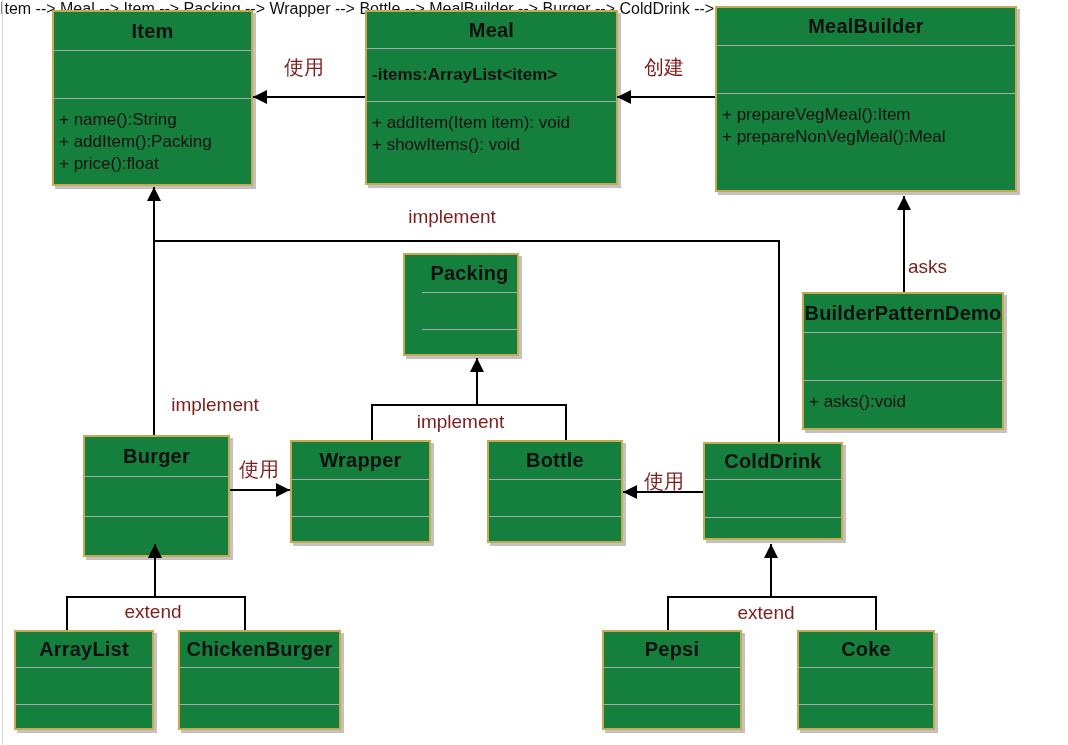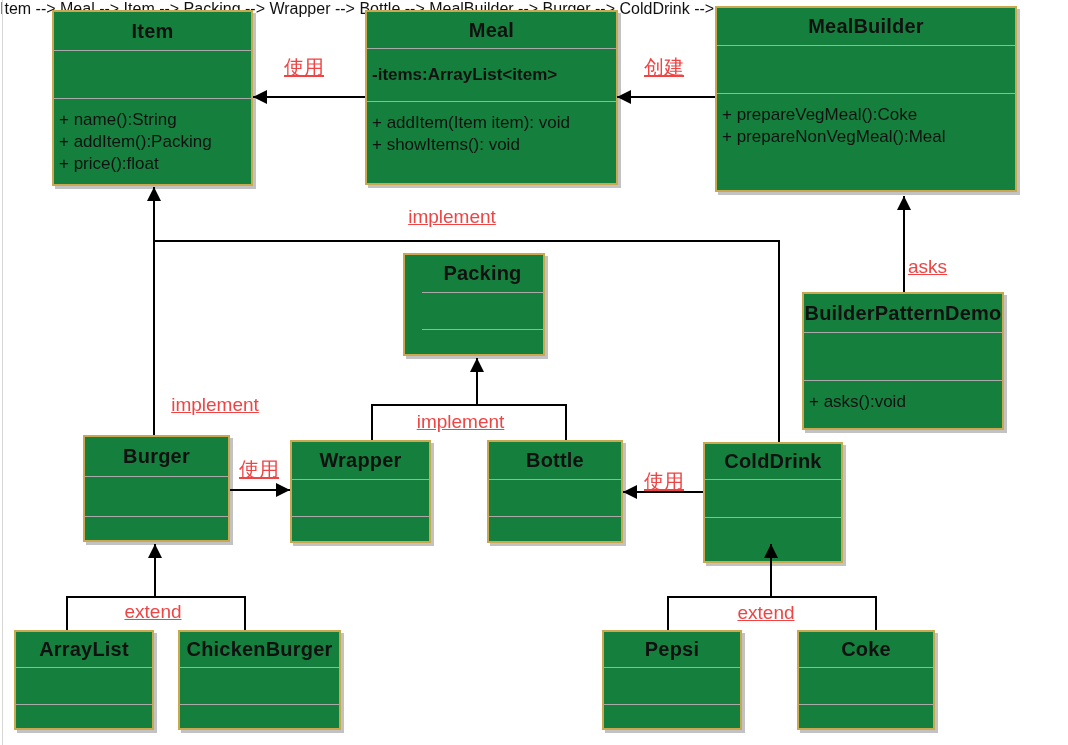--- a/index.html
+++ b/index.html
@@ -29,21 +29,21 @@
   }
   .mem { font-size:17px; line-height:22px; white-space:nowrap; }
 
   
   .ln { position:absolute; background:#000; }
   .arr { position:absolute; width:0; height:0; }
   .arr.up    { border-left:7px solid transparent; border-right:7px solid transparent; border-bottom:14px solid #000; }
   .arr.left  { border-top:7px solid transparent; border-bottom:7px solid transparent; border-right:14px solid #000; }
   .arr.right { border-top:7px solid transparent; border-bottom:7px solid transparent; border-left:14px solid #000; }
 
-  .lbl { position:absolute; font-size:19px; color:#ef4444; white-space:nowrap;text-decoration:underline; }
+  .lbl { position:absolute; font-size:19px; color:#7f1d1d; white-space:nowrap; }
   .lbl.ctr { text-align:center; }
   .lbl.cjk { font-size:20px; }
 </style>
 </head>
 <body>
 
 <div class="canvas">
   <div class="page-edge"></div>
 
   
@@ -69,64 +69,64 @@
       <div class="mem">+ addItem(Item item): void</div>
       <div class="mem">+ showItems(): void</div>
     </div>
   </div>
 
   
   <div class="cls" style="left:715px;top:6px;width:302px;height:186px;">
     <div class="ttl" style="height:37px">MealBuilder</div>
     <div class="att" style="height:47px"></div>
     <div class="mth">
-      <div class="mem">+ prepareVegMeal():Coke</div>
+      <div class="mem">+ prepareVegMeal():Item</div>
       <div class="mem">+ prepareNonVegMeal():Meal</div>
     </div>
   </div>
 
   
-  <div class="cls" style="left:403px;top:253px;width:142px;height:103px;padding-left:17px;">
+  <div class="cls" style="left:403px;top:253px;width:116px;height:103px;padding-left:17px;">
     <div class="ttl" style="height:37px">Packing</div>
     <div class="att" style="height:36px"></div>
     <div class="mth"></div>
   </div>
 
   
   <div class="cls" style="left:802px;top:292px;width:202px;height:138px;">
     <div class="ttl" style="height:38px">BuilderPatternDemo</div>
     <div class="att" style="height:47px"></div>
     <div class="mth">
       <div class="mem">+ asks():void</div>
     </div>
   </div>
 
   
-  <div class="cls" style="left:83px;top:435px;width:147px;height:107px;">
+  <div class="cls" style="left:83px;top:435px;width:147px;height:122px;">
     <div class="ttl" style="height:39px">Burger</div>
     <div class="att" style="height:39px"></div>
     <div class="mth"></div>
   </div>
 
   
   <div class="cls" style="left:290px;top:440px;width:141px;height:103px;">
     <div class="ttl" style="height:37px">Wrapper</div>
     <div class="att" style="height:36px"></div>
     <div class="mth"></div>
   </div>
 
   
   <div class="cls" style="left:487px;top:440px;width:136px;height:103px;">
     <div class="ttl" style="height:37px">Bottle</div>
     <div class="att" style="height:36px"></div>
     <div class="mth"></div>
   </div>
 
   
-  <div class="cls" style="left:703px;top:442px;width:140px;height:121px;">
+  <div class="cls" style="left:703px;top:442px;width:140px;height:98px;">
     <div class="ttl" style="height:35px">ColdDrink</div>
     <div class="att" style="height:37px"></div>
     <div class="mth"></div>
   </div>
 
   
   <div class="cls" style="left:14px;top:630px;width:140px;height:100px;">
     <div class="ttl" style="height:35px">ArrayList</div>
     <div class="att" style="height:36px"></div>
     <div class="mth"></div>

